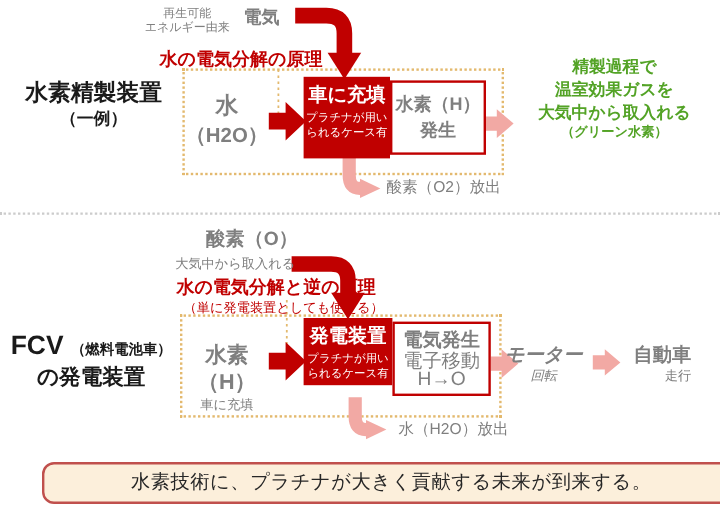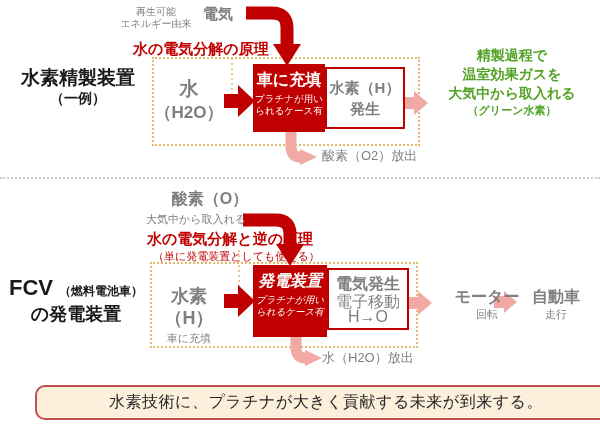--- a/index.html
+++ b/index.html
@@ -43,39 +43,39 @@
   .input-top .l1{font-size:19px;line-height:25px;}
   .input-top .l2{font-size:17px;line-height:23px;}
   .input-bot{left:150px;top:285px;width:78px;}
   .input-bot .l1{font-size:18px;line-height:22px;}
   .input-bot .l2{font-size:11px;line-height:14px;margin-top:2px;}
 
   .device-box{background:var(--dark-red);color:#fff;box-sizing:border-box;padding-top:7px;}
   .device-box .title{font-size:16px;line-height:18px;font-weight:bold;}
   .device-box .note{font-size:9.5px;line-height:12px;margin-top:4px;}
   .devbox-top{left:253px;top:64px;width:72px;height:68px;}
-  .devbox-bot{left:253px;top:265px;width:74px;height:72px;font-style:italic;}
+  .devbox-bot{left:253px;top:265px;width:74px;height:56px;}
 
   .out-box{border:2px solid var(--dark-red);box-sizing:border-box;background:#fff;
            display:flex;flex-direction:column;justify-content:center;}
   .outbox-top{left:325px;top:67px;width:80px;height:62px;}
   .outbox-top .l1,.outbox-top .l2{font-size:15px;line-height:21px;font-weight:bold;}
   .outbox-bot{left:327px;top:268px;width:82px;height:62px;}
   .outbox-bot .l1{font-size:16px;line-height:20px;font-weight:bold;}
   .outbox-bot .l2{font-size:16px;line-height:15px;}
 
   .result-green{left:424px;top:46px;width:176px;}
   .result-green .l{font-size:14px;line-height:19px;}
   .result-green .ls{font-size:11px;line-height:15px;}
 
   .byproduct-top{left:322px;top:147px;font-size:13px;}
-  .byproduct-bot{left:322px;top:349px;font-size:13px;text-align:right;}
-
-  .motor{left:452px;top:287px;width:70px;}
-  .car{left:524px;top:287px;width:64px;}
+  .byproduct-bot{left:332px;top:349px;font-size:13px;text-align:right;}
+
+  .motor{left:418px;top:287px;width:70px;font-style:italic;}
+  .car{left:512px;top:287px;width:64px;text-align:right;}
   .motor .l1,.car .l1{font-size:16px;line-height:20px;}
   .motor .l2,.car .l2{font-size:11px;line-height:14px;}
 
   .divider{left:0;top:177px;width:600px;border-top:2px dotted #cccccc;}
 
   .banner{left:8px;top:385px;width:582px;height:35px;background:var(--banner-bg);
           border:2px solid var(--banner-border);border-radius:10px;box-sizing:border-box;
           display:flex;align-items:center;justify-content:center;margin-left:27px;}
   .banner .txt{font-size:16px;color:var(--text-dark);letter-spacing:0.5px;}
 

